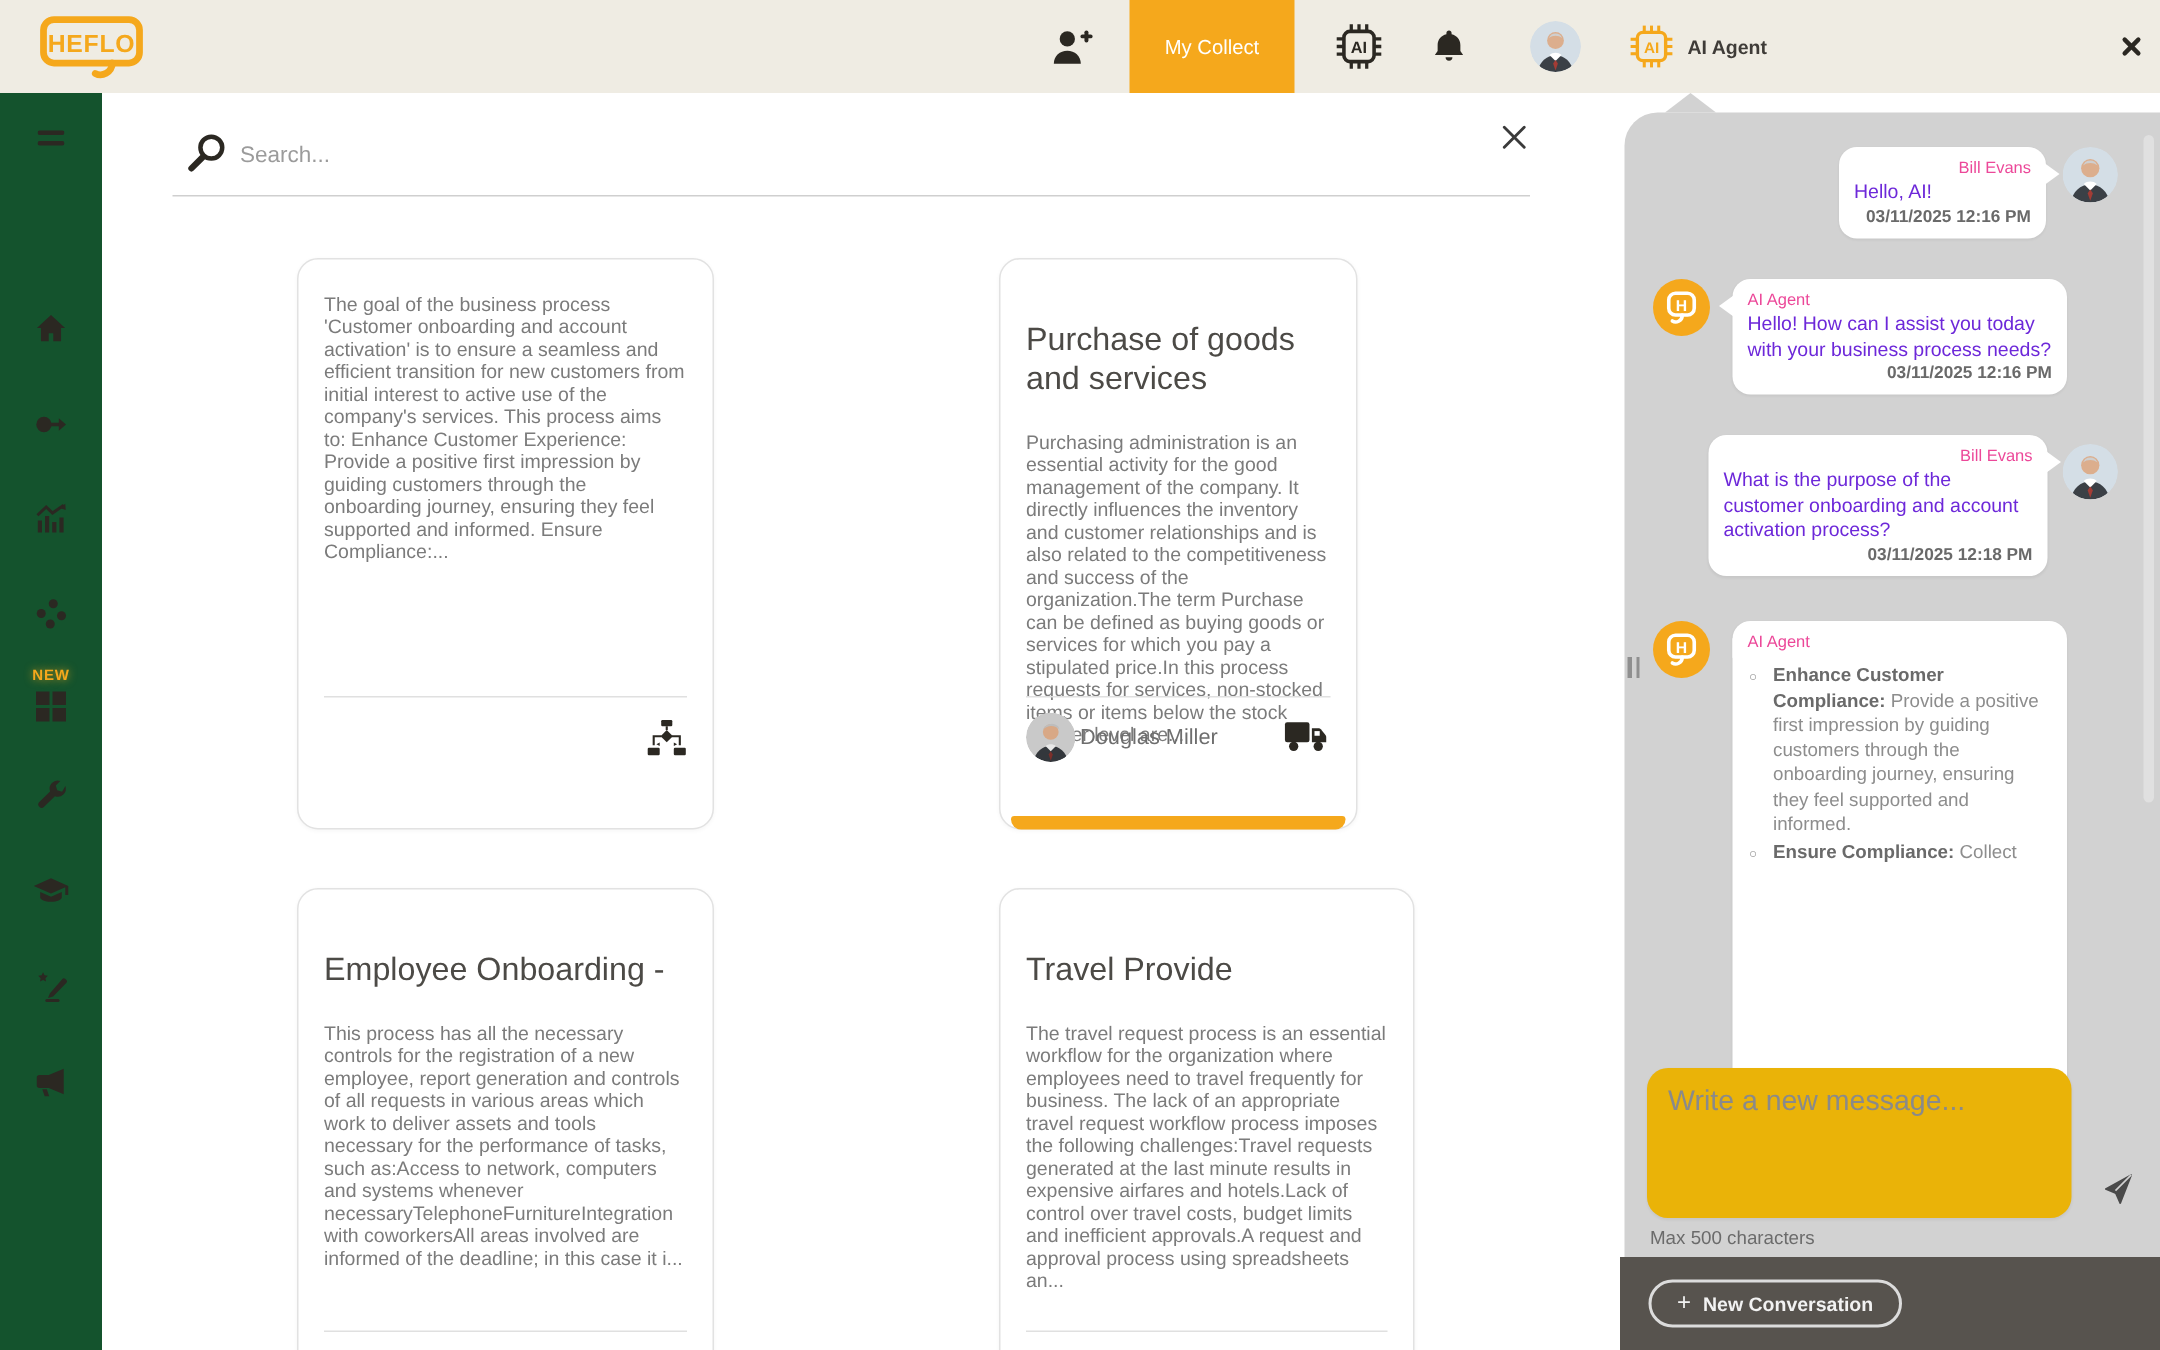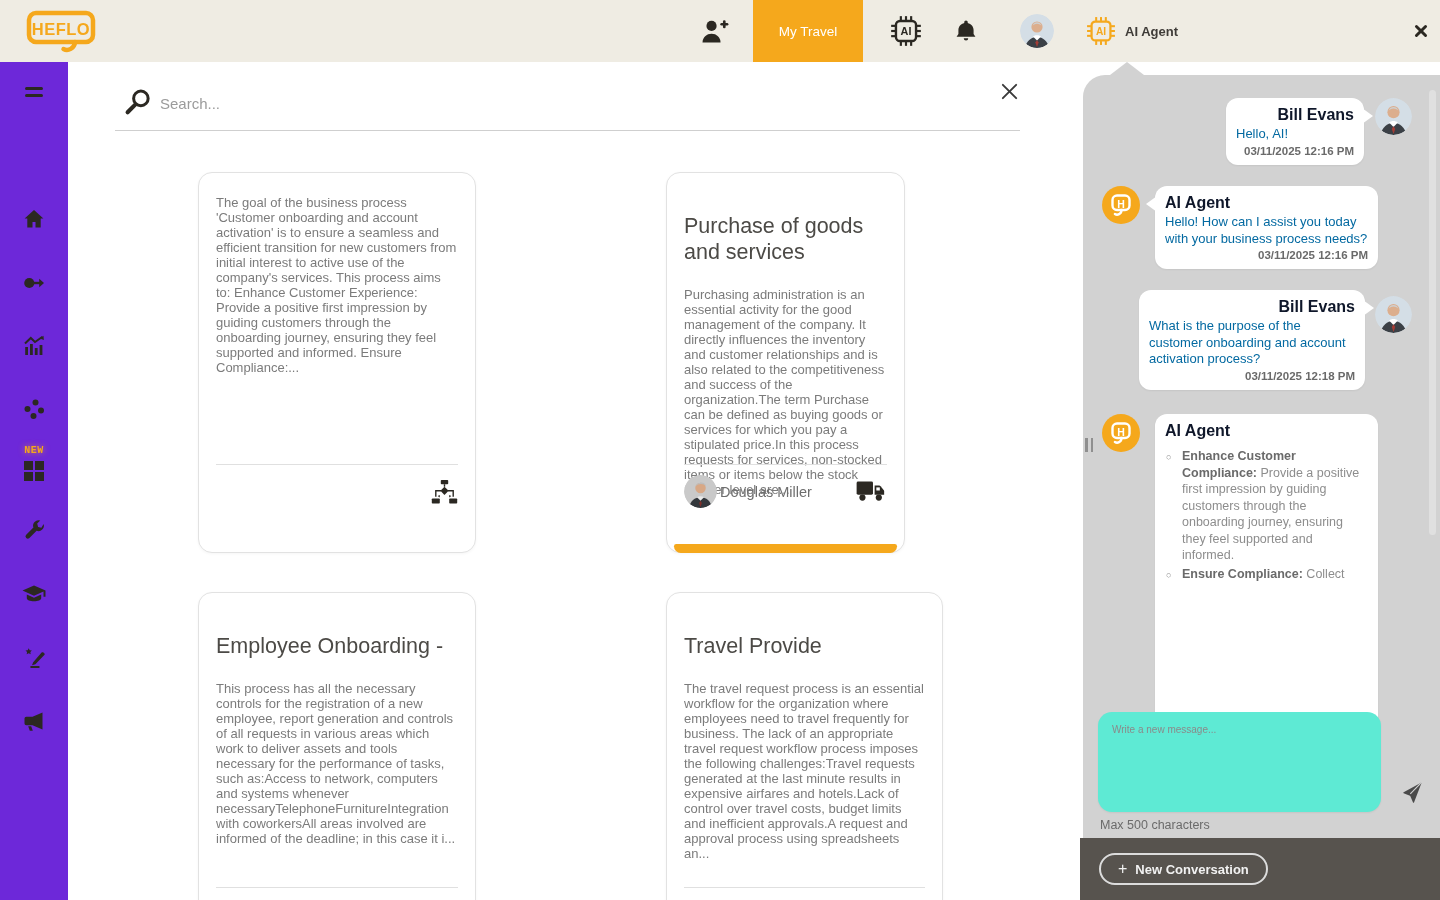--- a/index.html
+++ b/index.html
@@ -19,21 +19,21 @@
   .btn-company {
     position:absolute; left:753px; top:0; width:110px; height:62px;
     background:#F5A81C; color:#fff; border:none; font-family:inherit;
     font-size:13.5px; font-weight:500; cursor:pointer;
   }
   .ai-agent-group { position:absolute; left:1086px; top:0; height:62px; display:flex; align-items:center; gap:9px; cursor:pointer; }
   .ai-agent-label { font-size:13px; font-weight:700; color:#3f3c38; }
   .avatar-circle { border-radius:50%; overflow:hidden; }
 
   
-  .sidebar { position:absolute; left:0; top:62px; width:68px; height:838px; background:#6d28d9; z-index:30;font-family:Liberation Mono, monospace; }
+  .sidebar { position:absolute; left:0; top:62px; width:68px; height:838px; background:#14532d; z-index:30; }
   .side-icon { position:absolute; left:0; width:68px; display:flex; justify-content:center; cursor:pointer; color:#2b2822; }
   .new-badge {
     position:absolute; left:0; width:68px; top:383px; text-align:center;
     font-size:10px; font-weight:800; color:#F5A81C; letter-spacing:.5px;
     text-shadow:0 0 6px rgba(245,168,28,.75);
   }
 
   
   .main { position:absolute; left:68px; top:62px; width:1372px; height:838px; background:#fff; overflow:hidden; z-index:10; }
   .search-icon { position:absolute; left:56px; top:26px; }
@@ -71,22 +71,22 @@
   .chat-tail {
     position:absolute; left:30px; top:0; width:0; height:0;
     border-left:17px solid transparent; border-right:17px solid transparent;
     border-bottom:13px solid #D2D2D2;
   }
   .chat-body { position:absolute; left:3px; top:13px; width:357px; height:825px; background:#D2D2D2; border-top-left-radius:22px; }
   .bubble {
     position:absolute; background:#fff; border-radius:12px; padding:8px 10px;
     box-shadow:0 1px 2px rgba(0,0,0,.06);
   }
-  .bubble .name { font-size:16px; font-weight:700; color:#0f172a; margin-bottom:2px; }
-  .bubble .msg { font-size:13px; color:#0369a1; line-height:16.5px; }
+  .bubble .name { font-size:11px; font-weight:400; color:#ec4899; margin-bottom:2px; }
+  .bubble .msg { font-size:13px; color:#6d28d9; line-height:16.5px; }
   .bubble .time { font-size:11.5px; font-weight:700; color:#6a6a6a; margin-top:2px; text-align:right; }
   .bubble.from-user::after {
     content:""; position:absolute; right:-9px; top:10px; width:0; height:0;
     border-top:8px solid transparent; border-bottom:8px solid transparent; border-left:11px solid #fff;
   }
   .bubble.from-ai::before {
     content:""; position:absolute; left:-9px; top:10px; width:0; height:0;
     border-top:8px solid transparent; border-bottom:8px solid transparent; border-right:11px solid #fff;
   }
   .b1 { left:143px; top:23px; width:138px; }
@@ -101,22 +101,22 @@
   .b4 ul { list-style:none; margin-top:8px; }
   .b4 li { position:relative; padding-left:17px; font-size:12.5px; color:#8d8d8d; line-height:16.5px; margin-bottom:2px; }
   .b4 li::before { content:"○"; position:absolute; left:1px; top:1px; font-size:9px; color:#8d8d8d; }
   .b4 li b { color:#6a6a6a; }
   .chat-scrollbar { position:absolute; left:346px; top:15px; width:7px; height:445px; background:#e0e0e0; border-radius:4px; cursor:pointer; }
   .resize-handle { position:absolute; left:2px; top:363px; display:flex; gap:3px; cursor:ew-resize; }
   .resize-handle i { display:block; width:2.5px; height:14px; background:#8f8f8f; }
 
   .composer {
     position:absolute; left:15px; top:637px; width:283px; height:100px;
-    background:#5eead4; border-radius:14px; border:none; outline:none; resize:none;
-    font-family:inherit; font-size:10px; color:#555; padding:12px 14px; z-index:5;
+    background:#eab308; border-radius:14px; border:none; outline:none; resize:none;
+    font-family:inherit; font-size:19px; color:#555; padding:12px 14px; z-index:5;
     box-shadow:0 1px 2px rgba(0,0,0,.06);
   }
   .composer::placeholder { color:#8a8a8a; }
   .send-btn { position:absolute; left:316px; top:706px; cursor:pointer; z-index:5; color:#4a4a4a; }
   .composer-hint { position:absolute; left:17px; top:743px; font-size:12.5px; color:#6b6b6b; z-index:5;text-align:right; }
 
   .chat-footer { position:absolute; left:-3px; bottom:0; width:360px; height:62px; background:#57534E; z-index:6; }
   .new-conv-btn {
     position:absolute; left:19px; top:15px; height:32px; padding:0 17px;
     display:flex; align-items:center; gap:8px;
@@ -139,21 +139,21 @@
 
   <div class="tb-icon" style="left:695px;width:40px;">
     <svg width="30" height="26" viewBox="0 0 26 22" fill="#2b2822">
       <circle cx="10" cy="6.6" r="4.4"></circle>
       <path d="M2.2 21c0-4.6 3.5-7.6 7.8-7.6s7.8 3 7.8 7.6z"></path>
       <rect x="17.6" y="4" width="7" height="2.3" rx="1.1"></rect>
       <rect x="19.9" y="1.7" width="2.3" height="7" rx="1.1"></rect>
     </svg>
   </div>
 
-  <button class="btn-company">My Travel</button>
+  <button class="btn-company">My Collect</button>
 
   <div class="tb-icon" style="left:889px;width:34px;">
     <svg width="32" height="32" viewBox="0 0 28 28">
       <g stroke="#2b2822" stroke-width="1.9">
         <line x1="9.5" y1="1" x2="9.5" y2="4.6"></line>
           <line x1="14" y1="1" x2="14" y2="4.6"></line>
           <line x1="18.5" y1="1" x2="18.5" y2="4.6"></line>
         <line x1="9.5" y1="23.4" x2="9.5" y2="27"></line>
           <line x1="14" y1="23.4" x2="14" y2="27"></line>
           <line x1="18.5" y1="23.4" x2="18.5" y2="27"></line>

